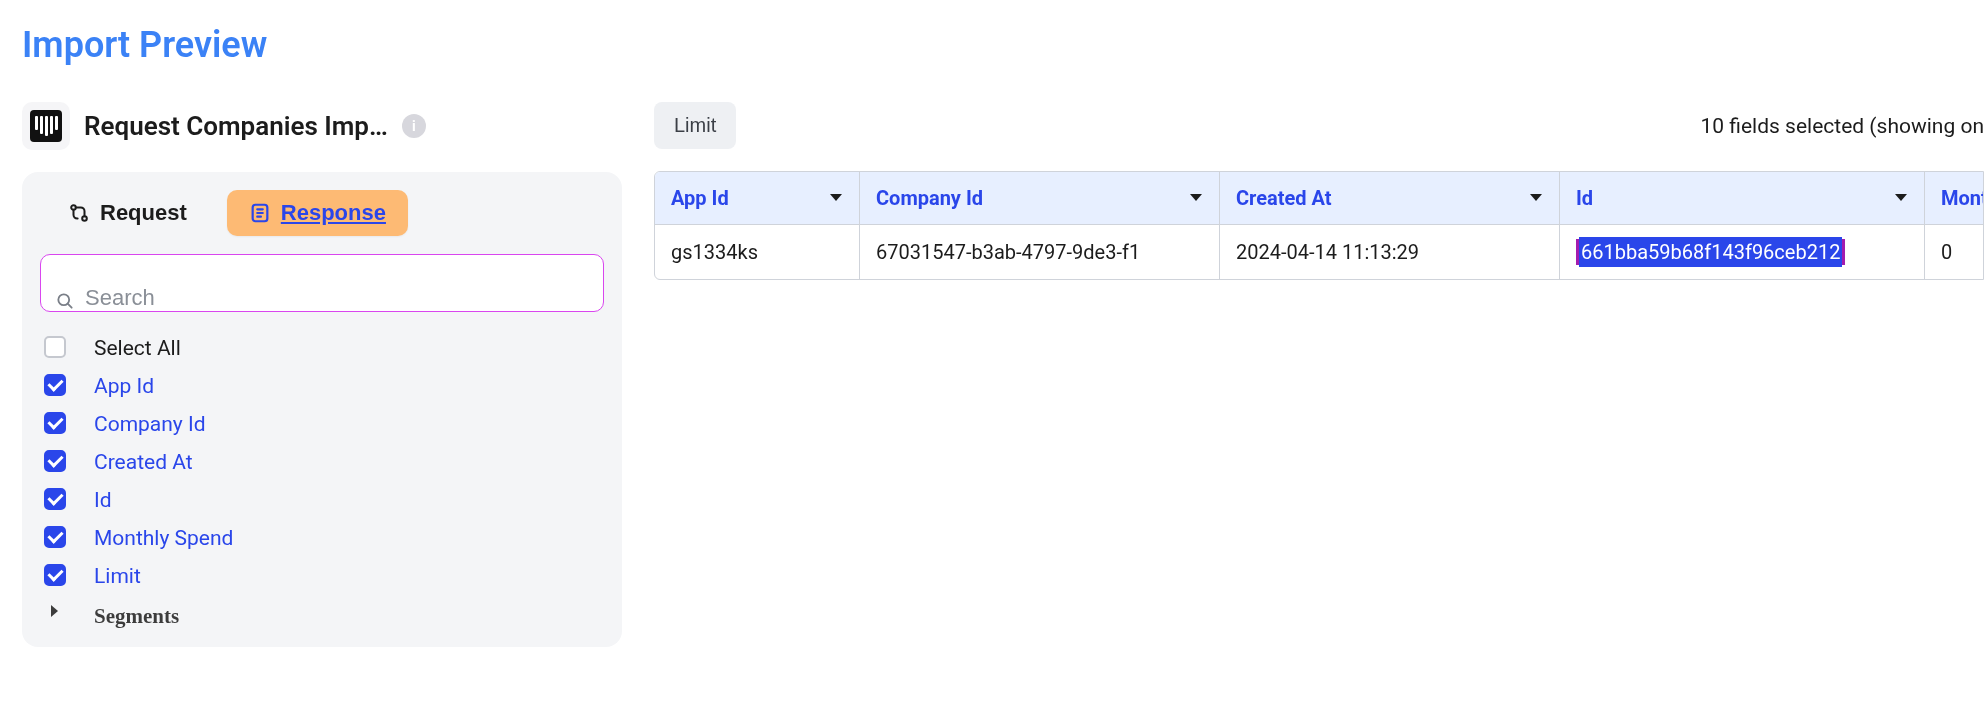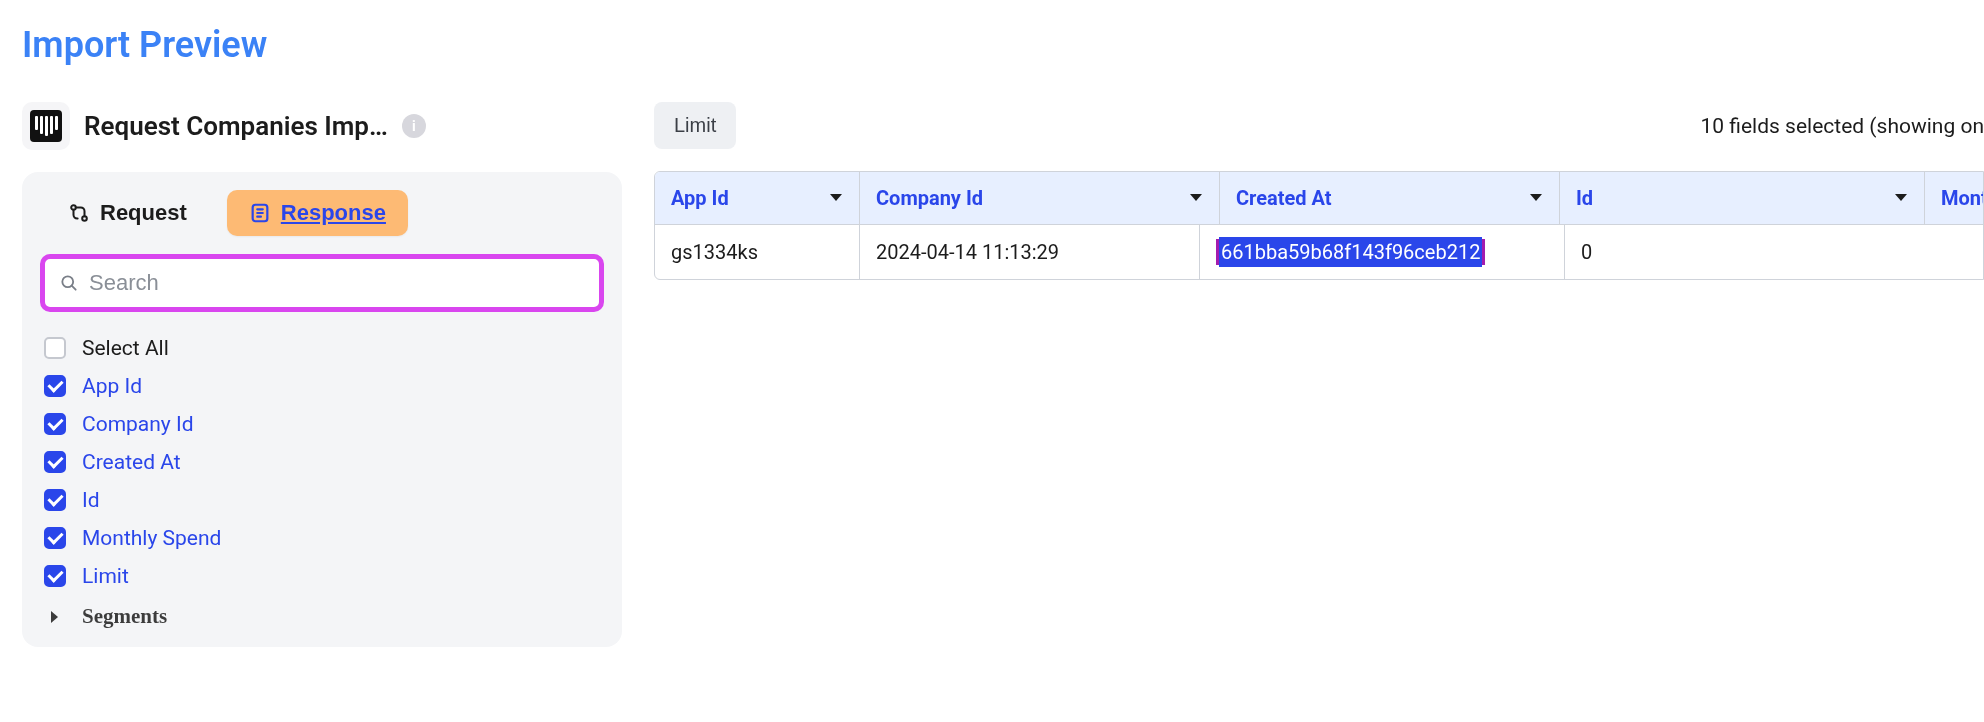--- a/index.html
+++ b/index.html
@@ -119,24 +119,24 @@
   }
   .tab .ic {
     display: inline-flex;
     align-items: center;
     justify-content: center;
     width: 22px;
     height: 22px;
   }
   .search-wrap {
     background: #fff;
-    border: 5px solid #d946ef;
+    border: 1px solid #d946ef;
     border-radius: 10px;
     display: flex;
-    align-items: center;
+    align-items: flex-end;
     padding: 0 14px;
     height: 58px;
     margin-bottom: 24px;
   }
   .search-wrap .sicon {
     color: #7a7f88;
     margin-right: 10px;
     display: flex;
   }
   .search-wrap input {
@@ -151,22 +151,22 @@
     color: #8a8f97;
   }
   .field-list {
     display: flex;
     flex-direction: column;
     gap: 14px;
     padding-left: 4px;
   }
   .field-item {
     display: flex;
-    align-items: center;
-    gap: 16px;
+    align-items: flex-start;
+    gap: 28px;
     font-size: 21px;
     cursor: pointer;
   }
   .cb {
     width: 22px;
     height: 22px;
     border-radius: 5px;
     border: 2px solid #c5c8cf;
     display: inline-flex;
     align-items: center;
@@ -417,20 +417,21 @@
                 <path d="M1 1 L7 8 L13 1 Z" fill="#1c1c1c"></path>
               </svg>
             </span>
         </div>
         <div class="th c-month">
           <span>Month</span>
         </div>
       </div>
       <div class="trow">
         <div class="td c-app">gs1334ks</div>
+        <div class="td c-company">67031547-b3ab-4797-9de3-f1</div>
         <div class="td c-created">2024-04-14 11:13:29</div>
         <div class="td c-id">
           <span class="hl-box">
             <span class="hl-text">661bba59b68f143f96ceb212</span>
           </span>
         </div>
         <div class="td c-month">0</div>
       </div>
     </div>
   </div>

